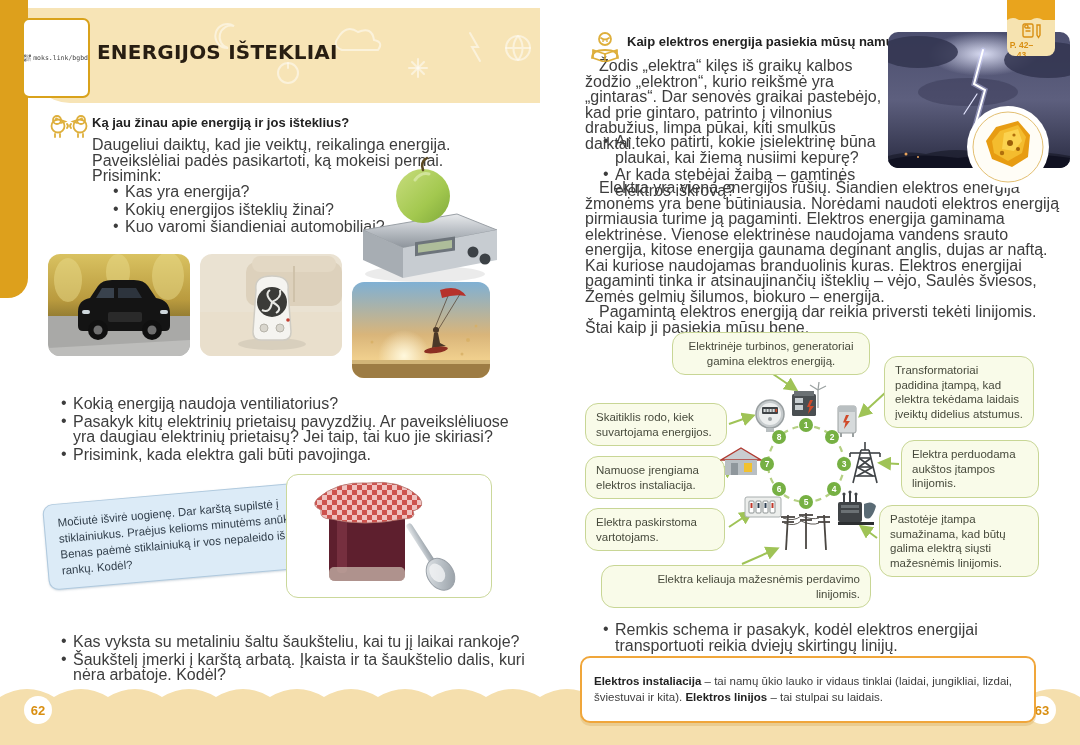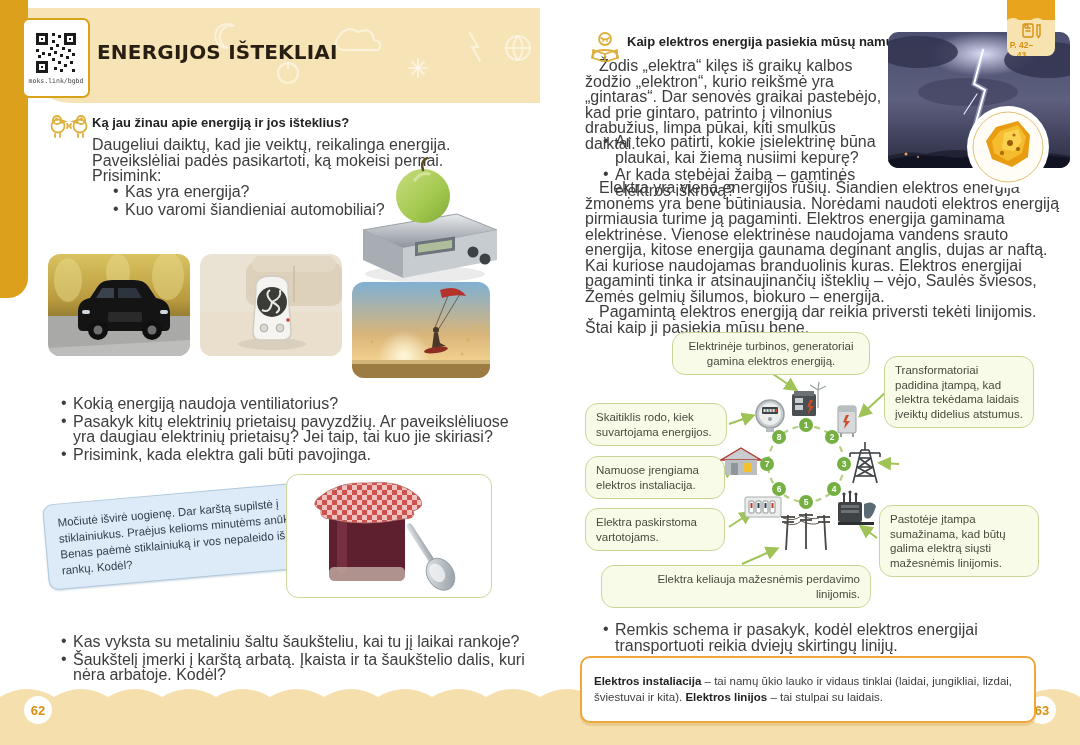--- a/index.html
+++ b/index.html
@@ -4,21 +4,21 @@
 <style>
   html,body{margin:0;padding:0;background:#fff;}
   .canvas{position:relative;width:1080px;height:745px;background:#ffffff;overflow:hidden;
           font-family:"Liberation Sans",sans-serif;color:#3d3d3d;}
 
   
   .gold-band{position:absolute;left:0;top:0;width:28px;height:298px;background:#dda01c;border-radius:0 0 20px 0;}
   .head-band{position:absolute;left:28px;top:8px;width:512px;height:95px;background:#f7e4b6;border-radius:0 0 0 42px;}
   .doodle{position:absolute;opacity:.85;}
   .qr-box{position:absolute;left:22px;top:18px;width:64px;height:76px;background:#fff;border:2px solid #d9a21b;
-          border-radius:7px;display:flex;flex-direction:column;align-items:center;justify-content:center;gap:2px;z-index:3;}
+          border-radius:7px;display:flex;flex-direction:row;align-items:center;justify-content:center;gap:2px;z-index:3;}
   .qr-caption{font-family:"DejaVu Sans Mono",monospace;font-size:6.5px;color:#444;}
   .page-title{position:absolute;left:97px;top:40px;font-family:"DejaVu Sans",sans-serif;font-weight:700;
               font-size:20px;letter-spacing:.2px;color:#281e12;z-index:3;}
   .page-tab{position:absolute;left:1007px;top:0;width:48px;height:56px;z-index:5;border-radius:0 0 8px 8px;overflow:hidden;}
   .tab-top{position:absolute;left:0;top:0;width:48px;height:20px;background:#e9a41d;}
   .tab-bottom{position:absolute;left:0;top:20px;width:48px;height:36px;background:#f6e3b0;}
   .tab-label{position:absolute;left:0;top:40px;width:29px;text-align:center;font-size:8.5px;font-weight:bold;color:#d98f12;}
   .tab-icon{position:absolute;left:14px;top:23px;}
 
   
@@ -133,20 +133,21 @@
       <path d="M27,8 l-4,1.5 l4,1.5"></path>
         <circle cx="31.5" cy="7" r="0.6" fill="#d9a21b"></circle>
       <path d="M17,12 q2,2 0,4 M21,12 q-2,2 0,4"></path>
       <path d="M5,22 v3 M10,22 v3 M28,22 v3 M33,22 v3"></path>
     </g>
   </svg>
   <div class="h2" style="left:92px;top:115px;width:400px">Ką jau žinau apie energiją ir jos išteklius?</div>
   <div class="body-txt" style="left:92px;top:137px;width:360px">Daugeliui daiktų, kad jie veiktų, reikalinga energija. Paveikslėliai padės pasikartoti, ką mokeisi pernai. Prisimink:</div>
   <ul class="blist body-txt" style="left:104px;top:176px;width:330px">
     <li>Kas yra energija?</li>
+    <li>Kokių energijos išteklių žinai?</li>
     <li>Kuo varomi šiandieniai automobiliai?</li>
   </ul>
 
   <svg class="plain-img" style="left:345px;top:156px" width="158" height="132" viewBox="0 0 158 132">
     <defs>
       <linearGradient id="applG" x1="0" y1="0" x2="1" y2="1">
         <stop offset="0" stop-color="#c8dd7e"></stop>
           <stop offset=".6" stop-color="#a3c84f"></stop>
           <stop offset="1" stop-color="#7fa93a"></stop>
       </linearGradient>
@@ -378,20 +379,21 @@
   </div>
 
   <div class="body-txt" style="left:585px;top:180px;width:475px">
     <div class="indent">Elektra yra viena energijos rūšių. Šiandien elektros energija žmonėms yra bene būtiniausia. Norėdami naudoti elektros energiją pirmiausia turime ją pagaminti. Elektros energija gaminama elektrinėse. Vienose elektrinėse naudojama vandens srauto energija, kitose energija gaunama deginant anglis, dujas ar naftą. Kai kuriose naudojamas branduolinis kuras. Elektros energijai pagaminti tinka ir atsinaujinančių išteklių – vėjo, Saulės šviesos, Žemės gelmių šilumos, biokuro – energija.</div>
     <div class="indent">Pagamintą elektros energiją dar reikia priversti tekėti linijomis. Štai kaip ji pasiekia mūsų bene.</div>
   </div>
 
   <div class="callout" style="left:672px;top:332px;width:176px;text-align:center">Elektrinėje turbinos, generatoriai gamina elektros energiją.</div>
   <div class="callout" style="left:884px;top:356px;width:128px">Transformatoriai padidina įtampą, kad elektra tekėdama laidais įveiktų didelius atstumus.</div>
   <div class="callout" style="left:585px;top:403px;width:120px">Skaitiklis rodo, kiek suvartojama energijos.</div>
+  <div class="callout" style="left:901px;top:440px;width:116px">Elektra perduodama aukštos įtampos linijomis.</div>
   <div class="callout" style="left:585px;top:456px;width:118px">Namuose įrengiama elektros instaliacija.</div>
   <div class="callout" style="left:585px;top:508px;width:118px">Elektra paskirstoma vartotojams.</div>
   <div class="callout" style="left:879px;top:505px;width:138px">Pastotėje įtampa sumažinama, kad būtų galima elektrą siųsti mažesnėmis linijomis.</div>
   <div class="callout" style="left:601px;top:565px;width:248px;text-align:right">Elektra keliauja mažesnėmis perdavimo linijomis.</div>
 
   <svg style="position:absolute;left:0;top:0;pointer-events:none;z-index:3" width="1080" height="745" viewBox="0 0 1080 745">
     <defs>
       <marker id="ah" markerWidth="7" markerHeight="7" refX="5" refY="3.5" orient="auto">
         <polygon points="0,0 7,3.5 0,7" fill="#9fc356"></polygon>
       </marker>

